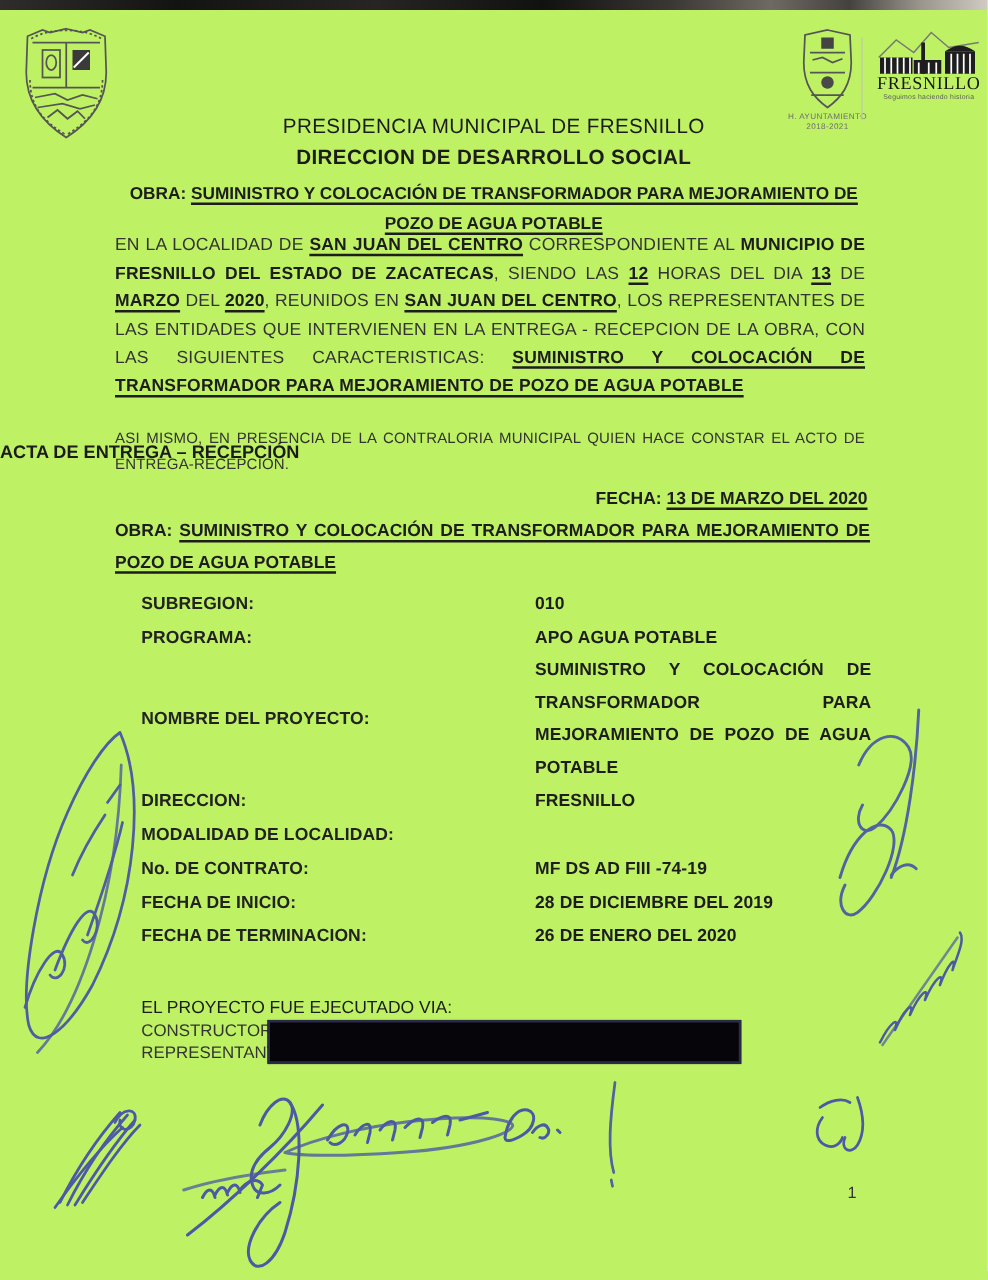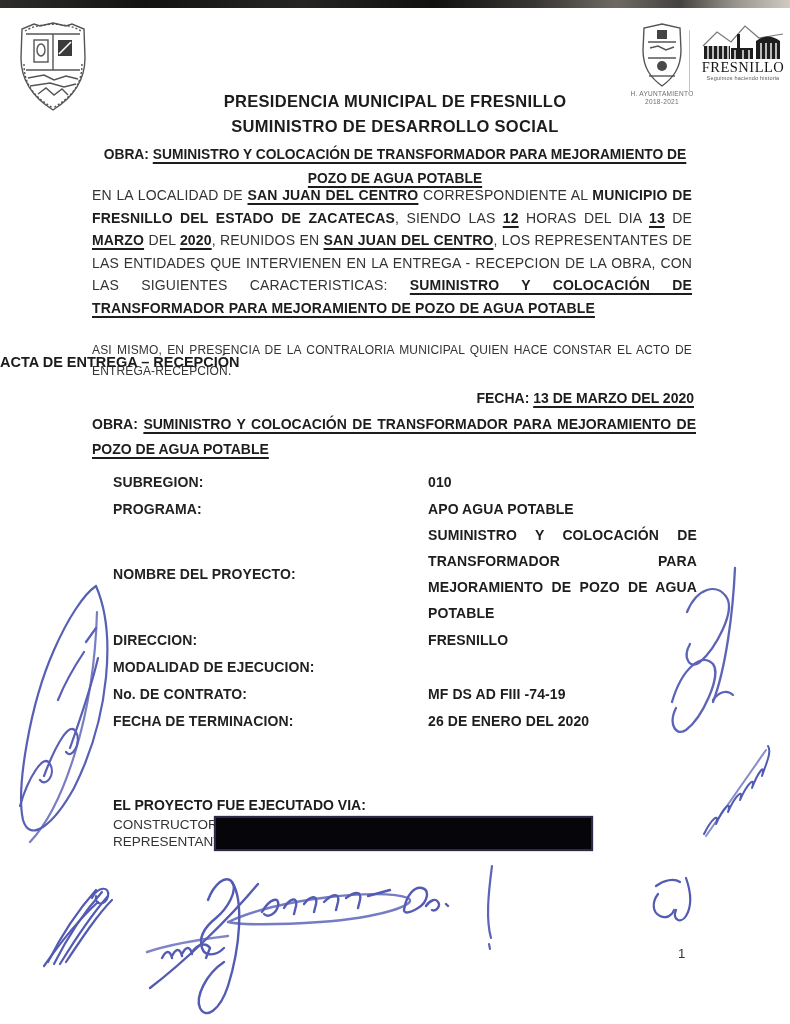--- a/index.html
+++ b/index.html
@@ -1,21 +1,21 @@
 <!DOCTYPE html>
 <html><head>
 <meta charset="utf-8">
 <style>
   * { margin:0; padding:0; box-sizing:border-box; }
   html,body { background:#e8e8e6; }
   body { font-family:"Liberation Sans", sans-serif; }
 
   .page{
     position:relative; width:790px; height:1024px; margin:0 auto;
-    background:#ffffff; overflow:hidden; color:#222;
+    background:#bef264; overflow:hidden; color:#222;
   }
 
   
   .scan-bar{
     position:absolute; left:0; top:0; width:790px; height:8px;
     background:linear-gradient(90deg,#2e2d2b 0%,#131312 18%,#262523 38%,#111110 55%,#3a3835 68%,#6e6a63 78%,#44423f 86%,#98948c 93%,#cfcbc2 100%);
   }
 
   
   .crest-left{ position:absolute; left:14px; top:20px; width:78px; height:94px; }
@@ -24,21 +24,21 @@
     font-size:6.5px; line-height:8px; color:#6d6d6d; letter-spacing:.3px; }
   .logo-divider{ position:absolute; left:689px; top:30px; width:1px; height:66px; background:#c4c4c0; }
   .fresnillo{ position:absolute; left:700px; top:24px; width:86px; text-align:center; }
   .fresnillo svg{ display:block; margin:0 auto; }
   .fresnillo .wordmark{ font-family:"Liberation Serif", serif; font-size:14.5px; letter-spacing:.5px;
     color:#161616; line-height:15px; white-space:nowrap; }
   .fresnillo .tagline{ font-size:5.5px; color:#5a5a5a; line-height:7px; letter-spacing:.2px; }
 
   
   .title1{ position:absolute; left:0; top:92px; width:100%; text-align:center;
-    font-size:16.5px; font-weight:700; color:#1c1c1c; letter-spacing:.3px; }
+    font-size:16.5px; font-weight:400; color:#1c1c1c; letter-spacing:.3px; }
   .title2{ position:absolute; left:0; top:117px; width:100%; text-align:center;
     font-size:16.5px; font-weight:700; color:#1c1c1c; letter-spacing:.3px; }
   .obra-head{ position:absolute; left:85px; top:143px; width:620px; text-align:center;
     font-size:13.8px; font-weight:700; color:#1d1d1d; line-height:24px; }
 
   .u{ text-decoration:underline; text-decoration-thickness:1.5px; text-underline-offset:3px; }
   .b{ font-weight:700; color:#1d1d1d; }
 
   
   .body1{ position:absolute; left:92px; top:184px; width:600px; font-size:14px;
@@ -57,21 +57,21 @@
   
   .fields{ position:absolute; left:113px; top:468px; width:584px; }
   .frow{ display:grid; grid-template-columns:290px 1fr; align-items:center; min-height:27px; }
   .frow.tall{ min-height:79px; }
   .flabel{ font-size:14px; font-weight:700; color:#222; letter-spacing:.1px; }
   .fvalue{ font-size:14px; font-weight:700; color:#1d1d1d; letter-spacing:.1px;
     text-decoration-thickness:1.5px; text-underline-offset:3px;margin-left:25px; }
   .fvalue.wrap{ line-height:26px; text-align:justify; }
 
   
-  .exec-label{ position:absolute; left:113px; top:797px; font-size:14px; font-weight:700; color:#1c1c1c; }
+  .exec-label{ position:absolute; left:113px; top:797px; font-size:14px; font-weight:400; color:#1c1c1c; }
   .line-constructora{ position:absolute; left:113px; top:817px; font-size:13.5px; color:#333; }
   .line-representante{ position:absolute; left:113px; top:834px; font-size:13.5px; color:#333; }
   .redaction{ position:absolute; left:214px; top:816px; width:379px; height:35px;
     background:#06060a; border:2px solid #2b2b48; box-shadow:0 0 1px #44446a; }
 
   .pagenum{ position:absolute; left:678px; top:946px; font-size:13px; color:#333; }
 
   .sig-overlay{ position:absolute; left:0; top:0; width:790px; height:1024px; pointer-events:none; }
 
   .gray-icon{ stroke:#555; fill:none; stroke-width:1.4; }
@@ -128,21 +128,21 @@
         <path d="M7 22 L7 35 M12 22 L12 35 M17 22 L17 35 M22 22 L22 35 M27 22 L27 35"></path>
         <path d="M60 19 L60 35 M65 19 L65 35 M70 19 L70 35 M75 19 L75 35"></path>
         <path d="M34 26 L34 35 M42 26 L42 35 M48 26 L48 35"></path>
       </g>
     </svg>
     <div class="wordmark">FRESNILLO</div>
     <div class="tagline">Seguimos haciendo historia</div>
   </div>
 
   <div class="title1">PRESIDENCIA MUNICIPAL DE FRESNILLO</div>
-  <div class="title2">SUMINISTRO DE DESARROLLO SOCIAL</div>
+  <div class="title2">DIRECCION DE DESARROLLO SOCIAL</div>
   <div class="obra-head">
     <span>OBRA: </span><span class="u">SUMINISTRO Y COLOCACIÓN DE TRANSFORMADOR PARA MEJORAMIENTO DE POZO DE AGUA POTABLE</span>
   </div>
 
   <p class="body1">
     <span>EN LA LOCALIDAD DE </span><span class="seg-b u">SAN JUAN DEL CENTRO</span><span> CORRESPONDIENTE AL </span><span class="seg-b">MUNICIPIO DE FRESNILLO DEL ESTADO DE ZACATECAS</span><span>, SIENDO LAS </span><span class="seg-b u">12</span><span> HORAS DEL DIA </span><span class="seg-b u">13</span><span> DE </span><span class="seg-b u">MARZO</span><span> DEL </span><span class="seg-b u">2020</span><span>, REUNIDOS EN </span><span class="seg-b u">SAN JUAN DEL CENTRO</span><span>, LOS REPRESENTANTES DE LAS ENTIDADES QUE INTERVIENEN EN LA ENTREGA - RECEPCION DE LA OBRA, CON LAS SIGUIENTES CARACTERISTICAS: </span><span class="seg-b u">SUMINISTRO Y COLOCACIÓN DE TRANSFORMADOR PARA MEJORAMIENTO DE POZO DE AGUA POTABLE</span>
   </p>
 
   <p class="body2">ASI MISMO, EN PRESENCIA DE LA CONTRALORIA MUNICIPAL QUIEN HACE CONSTAR EL ACTO DE ENTREGA-RECEPCION.</p>
 
@@ -167,25 +167,29 @@
     </div>
     <div class="frow tall">
       <div class="flabel">NOMBRE DEL PROYECTO:</div>
       <div class="fvalue wrap">SUMINISTRO Y COLOCACIÓN DE TRANSFORMADOR PARA MEJORAMIENTO DE POZO DE AGUA POTABLE</div>
     </div>
     <div class="frow">
       <div class="flabel">DIRECCION:</div>
       <div class="fvalue">FRESNILLO</div>
     </div>
     <div class="frow">
-      <div class="flabel">MODALIDAD DE EJECUCION:</div>
+      <div class="flabel">MODALIDAD DE LOCALIDAD:</div>
     </div>
     <div class="frow">
       <div class="flabel">No. DE CONTRATO:</div>
       <div class="fvalue">MF DS AD FIII -74-19</div>
+    </div>
+    <div class="frow">
+      <div class="flabel">FECHA DE INICIO:</div>
+      <div class="fvalue">28 DE DICIEMBRE DEL 2019</div>
     </div>
     <div class="frow">
       <div class="flabel">FECHA DE TERMINACION:</div>
       <div class="fvalue">26 DE ENERO DEL 2020</div>
     </div>
   </div>
 
   <div class="exec-label">EL PROYECTO FUE EJECUTADO VIA:</div>
   <div class="line-constructora">CONSTRUCTORA:</div>
   <div class="line-representante">REPRESENTANTE:</div>

